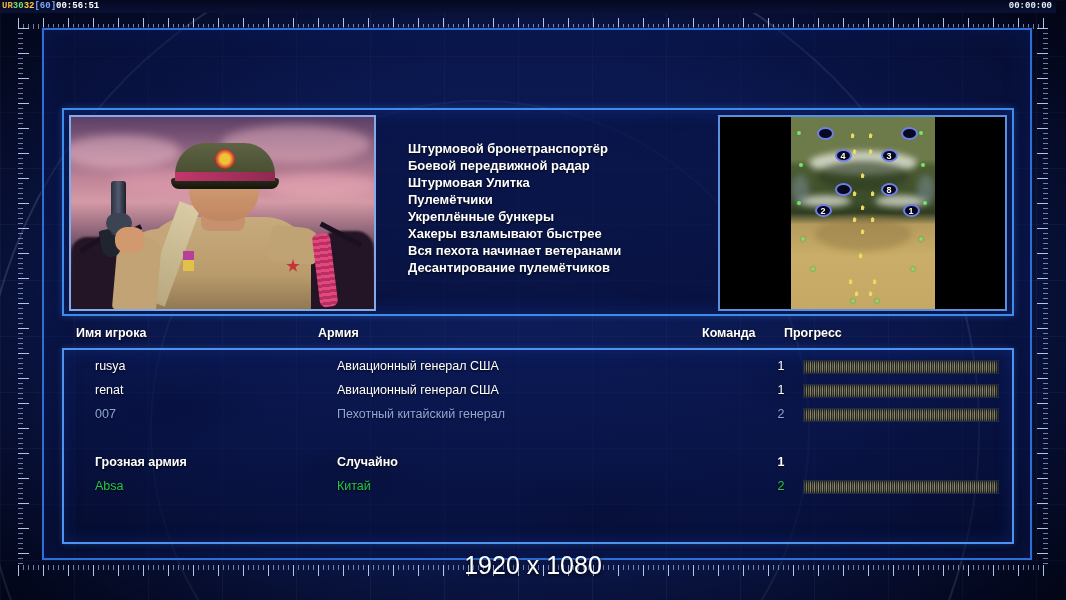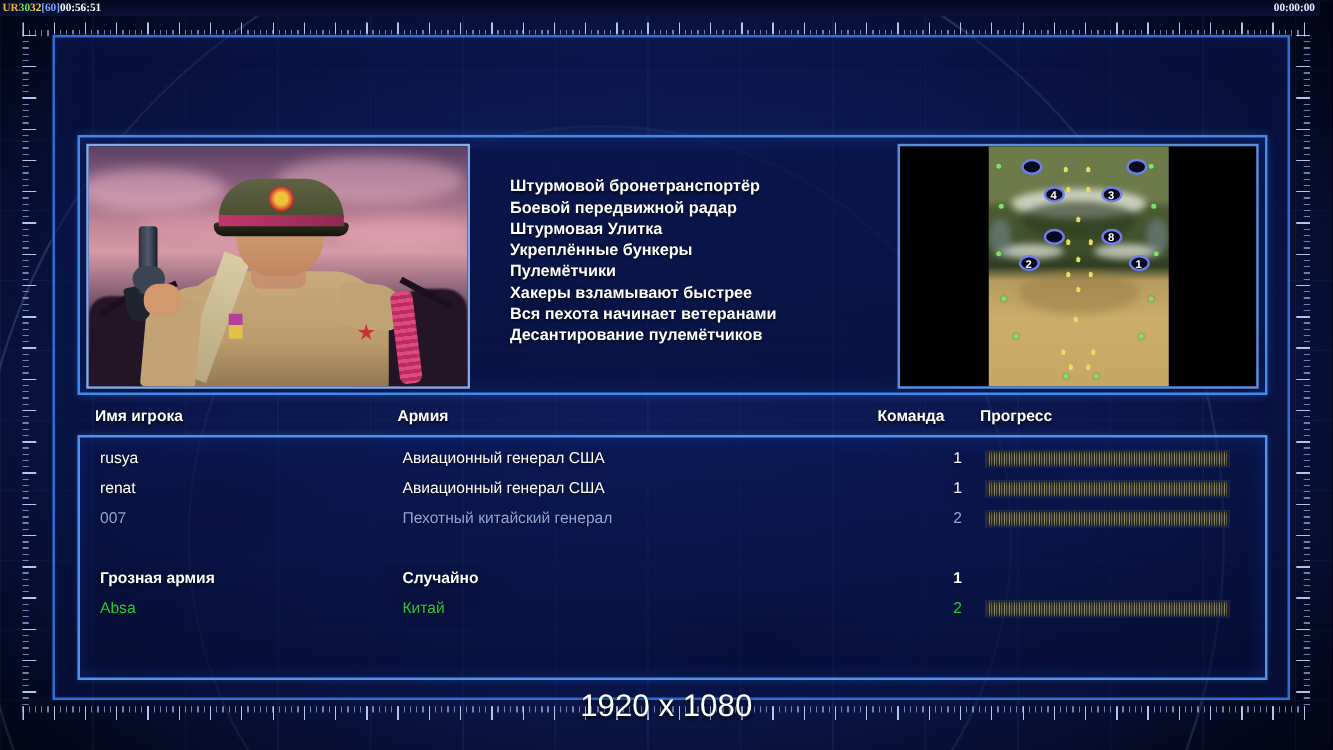--- a/index.html
+++ b/index.html
@@ -44,21 +44,21 @@
   #bg-vignette {
     position:absolute; inset:0;
     background:radial-gradient(ellipse 760px 470px at 50% 50%, rgba(0,0,0,0) 50%, rgba(0,0,0,.55) 100%);
   }
 
   
   #topbar {
     position:absolute; left:0; top:0; width:1056px; height:13px;
     background:linear-gradient(to bottom, #05081f, #0a1137);
     z-index:40;
-    font-family:Liberation Serif, serif;
+    font-family:Liberation Mono, monospace;
     font-size:9px; font-weight:bold; line-height:13px;
     white-space:nowrap;
   }
   #topbar .tb-left { position:absolute; left:2px; top:0; }
   #topbar .tb-right { position:absolute; right:4px; top:0; color:#e8eeff; }
   .tb-ur  { color:#e8b43c; }
   .tb-a   { color:#6fe06f; }
   .tb-b   { color:#ffcf3a; }
   .tb-c   { color:#7aa8ff; }
   .tb-t   { color:#ffffff; }
@@ -279,21 +279,21 @@
     font-size:12.5px; font-weight:bold; color:#ffffff;
     text-shadow:0 1px 2px rgba(0,0,0,.8);
   }
   #list-panel {
     position:absolute; left:18px; top:318px; width:952px; height:196px;
     border:2px solid #4f93ee;
     background:linear-gradient(to bottom, rgba(9,22,80,.45), rgba(5,12,50,.4));
     box-shadow:inset 0 0 16px rgba(20,60,160,.4), 0 0 6px rgba(60,130,240,.3);
   }
   .prow {
-    position:absolute; left:2px; width:852px; height:24px;
+    position:absolute; left:17px; width:852px; height:24px;
   }
   .pcell {
     position:absolute; top:3px;
     font-size:12.5px; color:#ffffff; white-space:nowrap;
     text-shadow:0 1px 2px rgba(0,0,0,.8);
   }
   .c-name  { left:14px; }
   .c-army  { left:256px; }
   .c-team  { left:686px; width:28px; text-align:center; }
   .c-prog  { left:722px; top:4px; width:196px; height:14px; }
@@ -376,22 +376,22 @@
         <div id="pt-pistol-barrel"></div>
         <div id="pt-pistol-cyl"></div>
         <div id="pt-hand"></div>
       </div>
     </div>
 
     <div id="abilities">
       <div class="ability">Штурмовой бронетранспортёр</div>
       <div class="ability">Боевой передвижной радар</div>
       <div class="ability">Штурмовая Улитка</div>
+      <div class="ability">Пулемётчики</div>
       <div class="ability">Укреплённые бункеры</div>
-      <div class="ability">Пулемётчики</div>
       <div class="ability">Хакеры взламывают быстрее</div>
       <div class="ability">Вся пехота начинает ветеранами</div>
       <div class="ability">Десантирование пулемётчиков</div>
     </div>
 
     <div id="map-frame">
       <div id="map-img">
         <div class="map-blob" style="left:18px;top:34px;width:108px;height:24px;background:rgba(235,238,228,.75);"></div>
         <div class="map-blob" style="left:8px;top:78px;width:52px;height:12px;background:rgba(235,238,228,.7);"></div>
         <div class="map-blob" style="left:84px;top:78px;width:52px;height:12px;background:rgba(235,238,228,.7);"></div>

